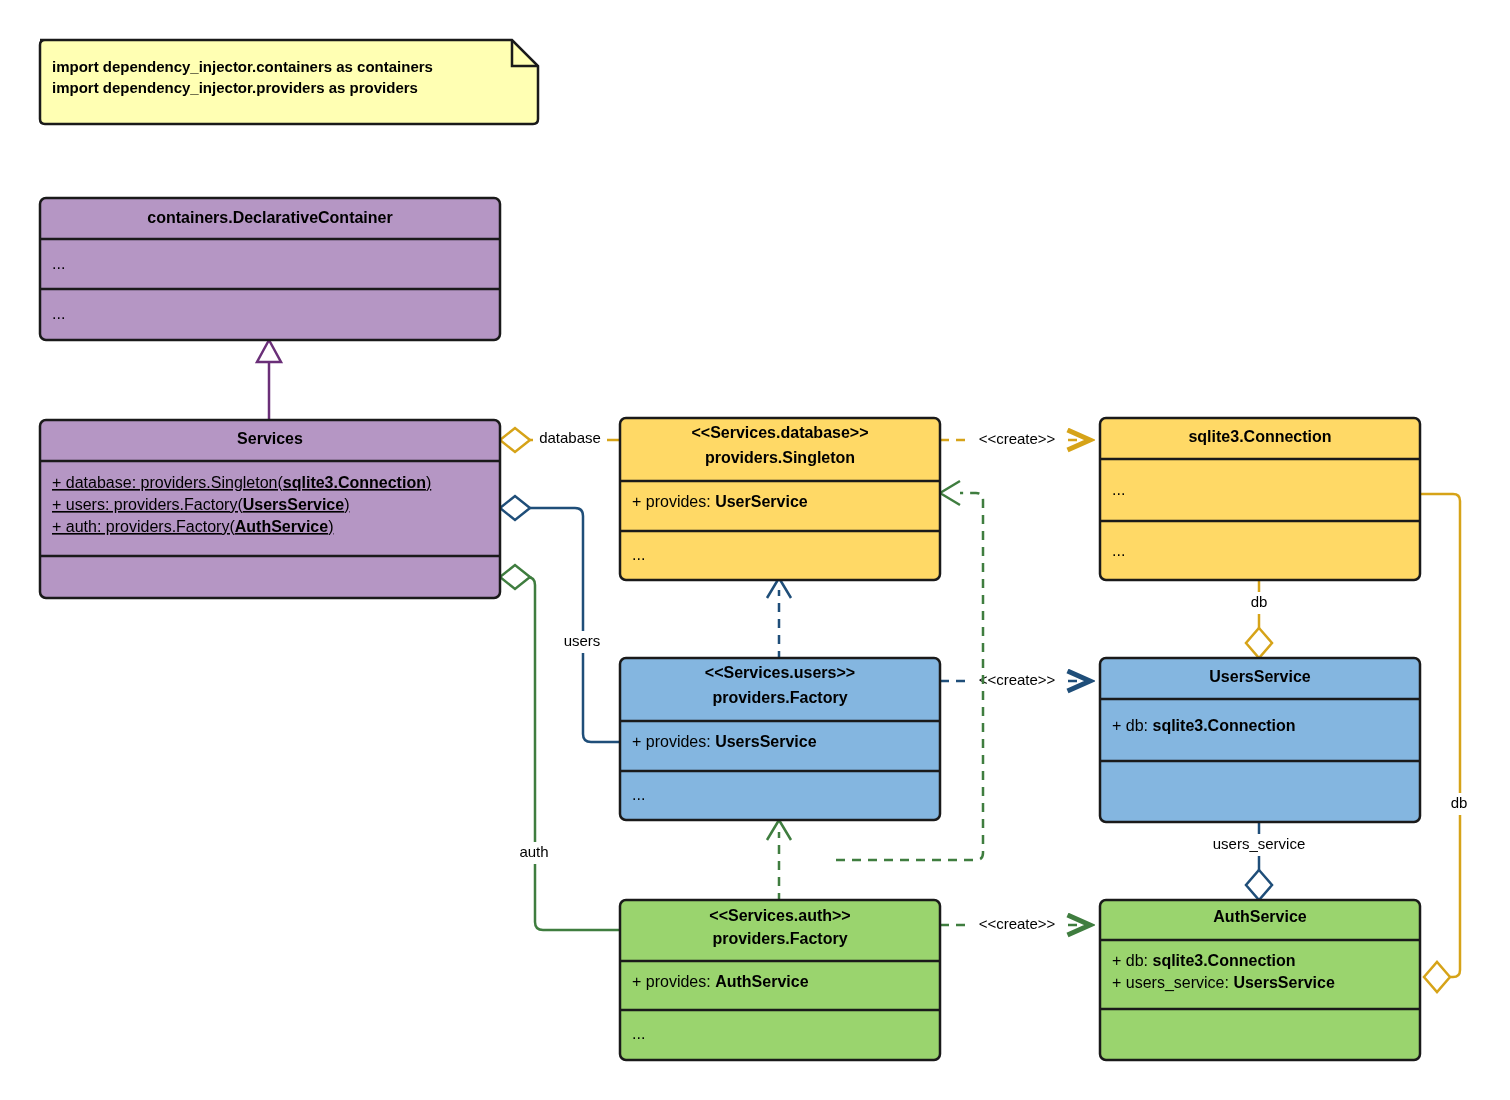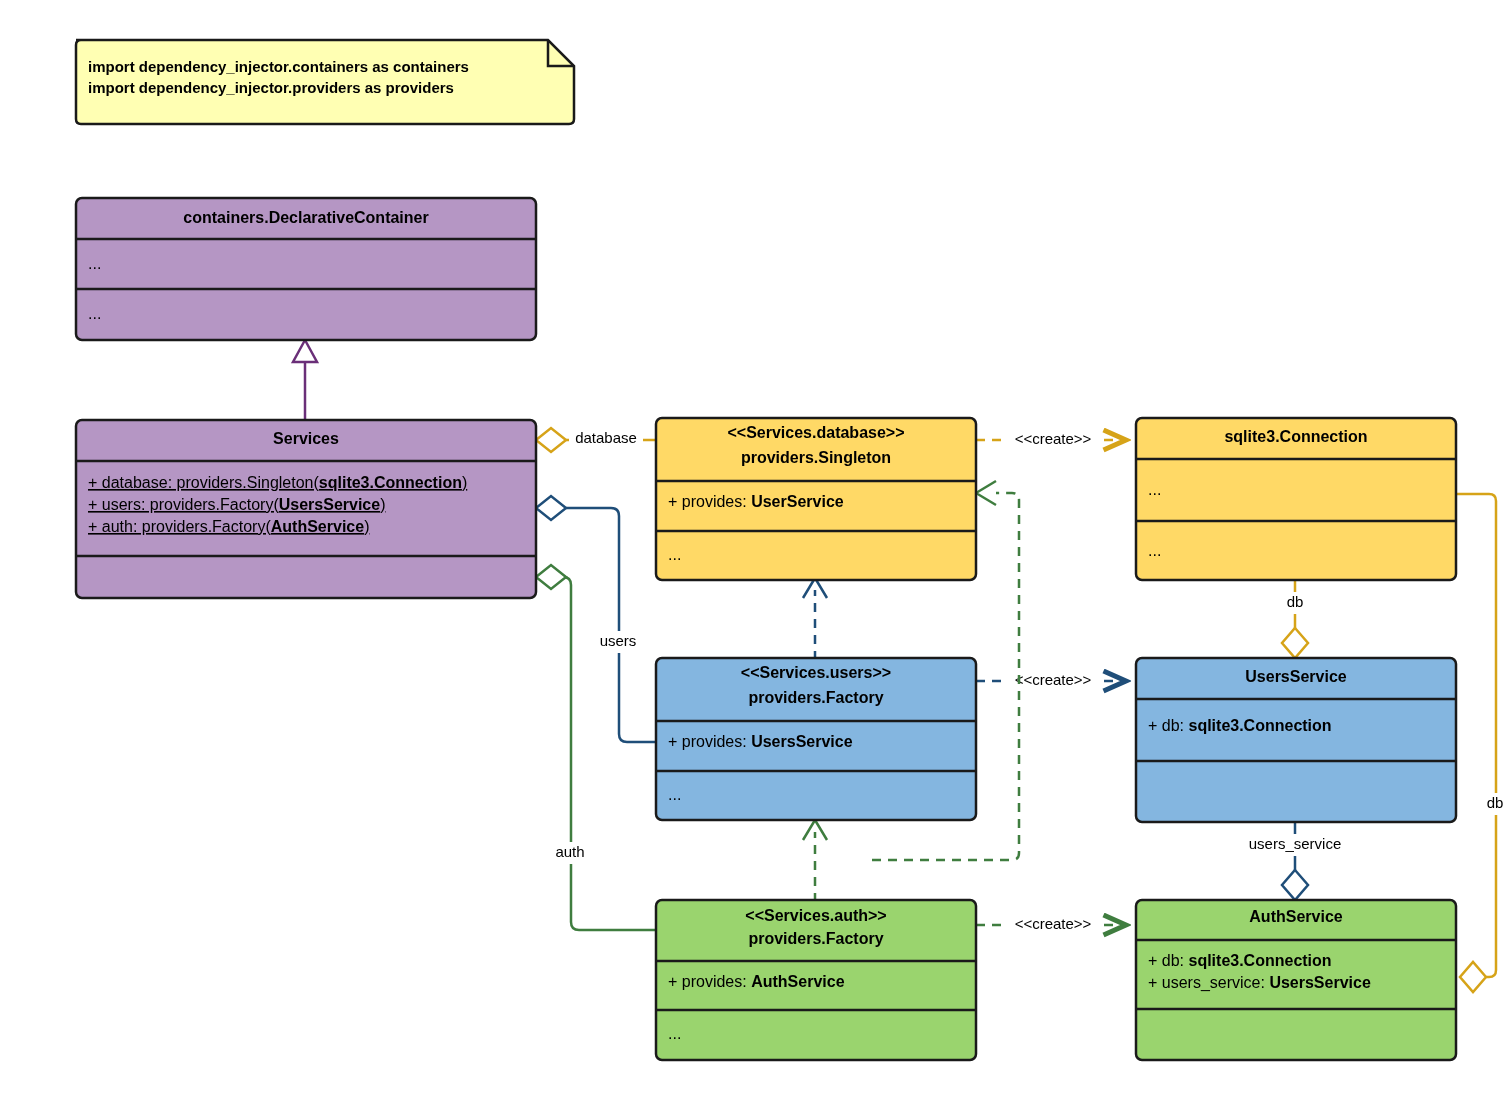--- a/index.html
+++ b/index.html
@@ -10,21 +10,20 @@
   body {
     width: 1510px;
     height: 1100px;
     font-family: "Liberation Sans", sans-serif;
     overflow: hidden;
   }
   #diagram-root {
     position: relative;
     width: 1193px;
     height: 1100px;
-    padding-left: 36px;
   }
   svg.diagram {
     display: block;
     width: 1510px;
     height: 1100px;
   }
   text {
     font-family: "Liberation Sans", sans-serif;
     fill: #000000;
   }

